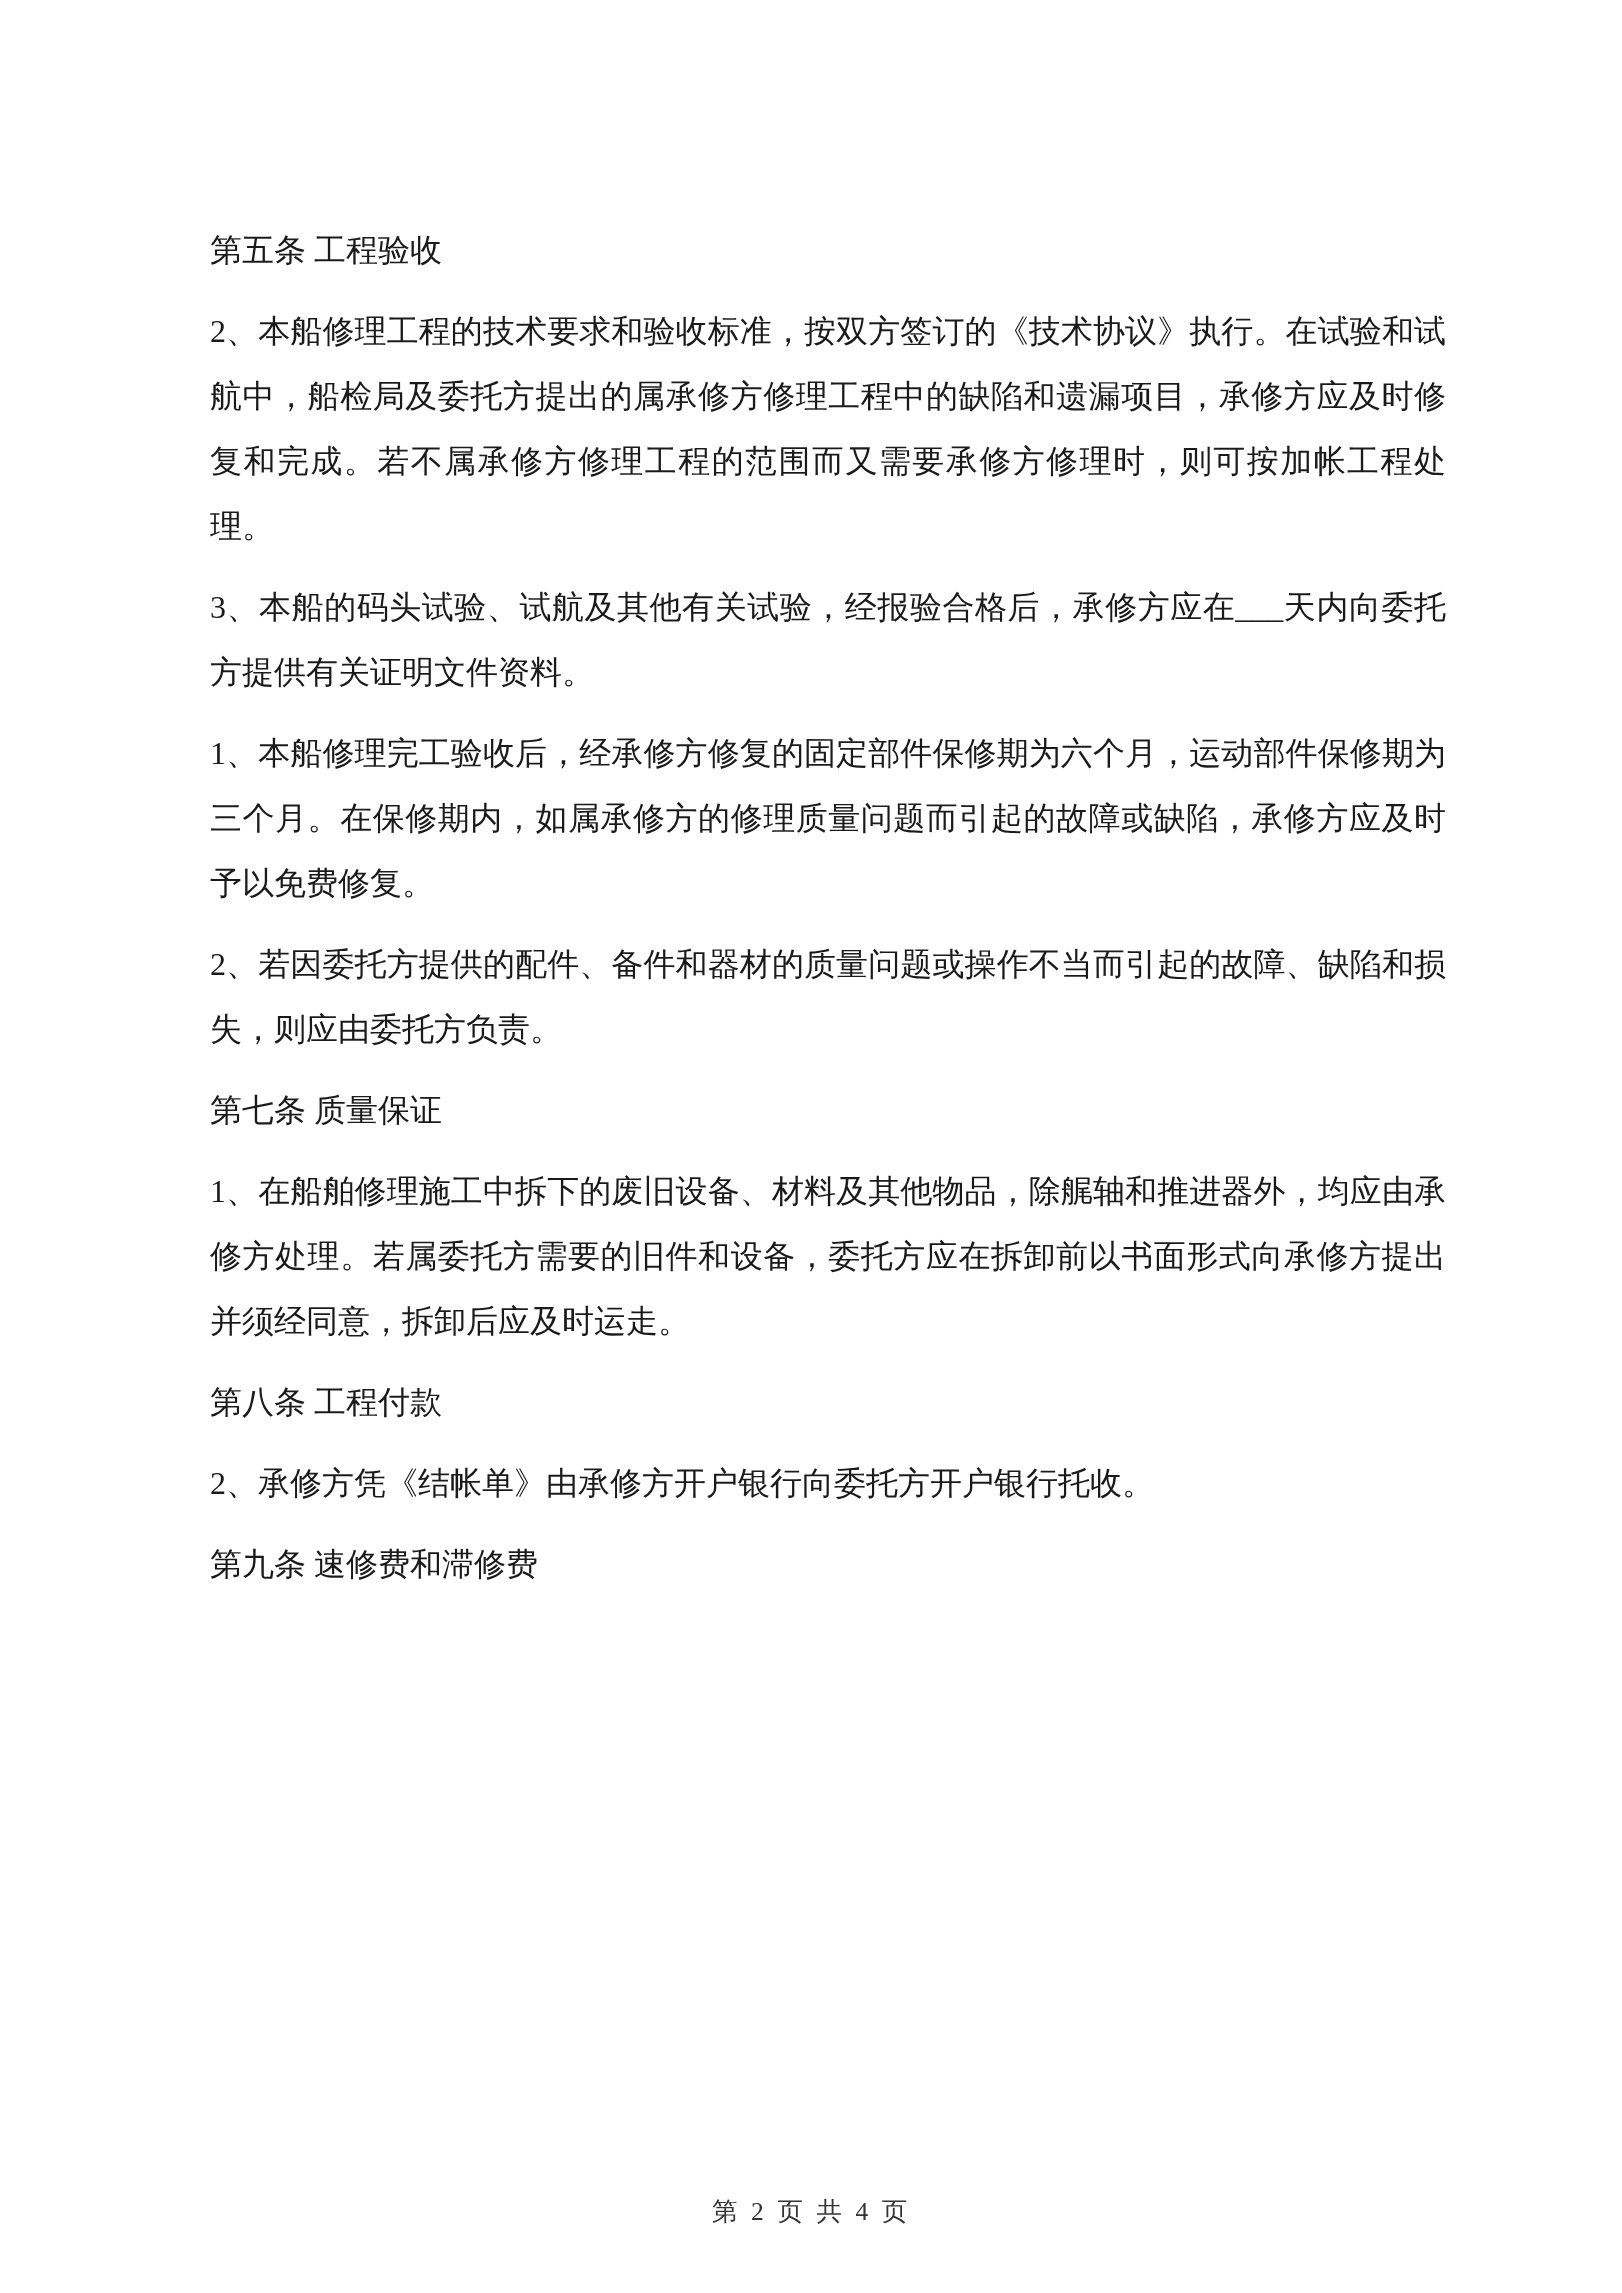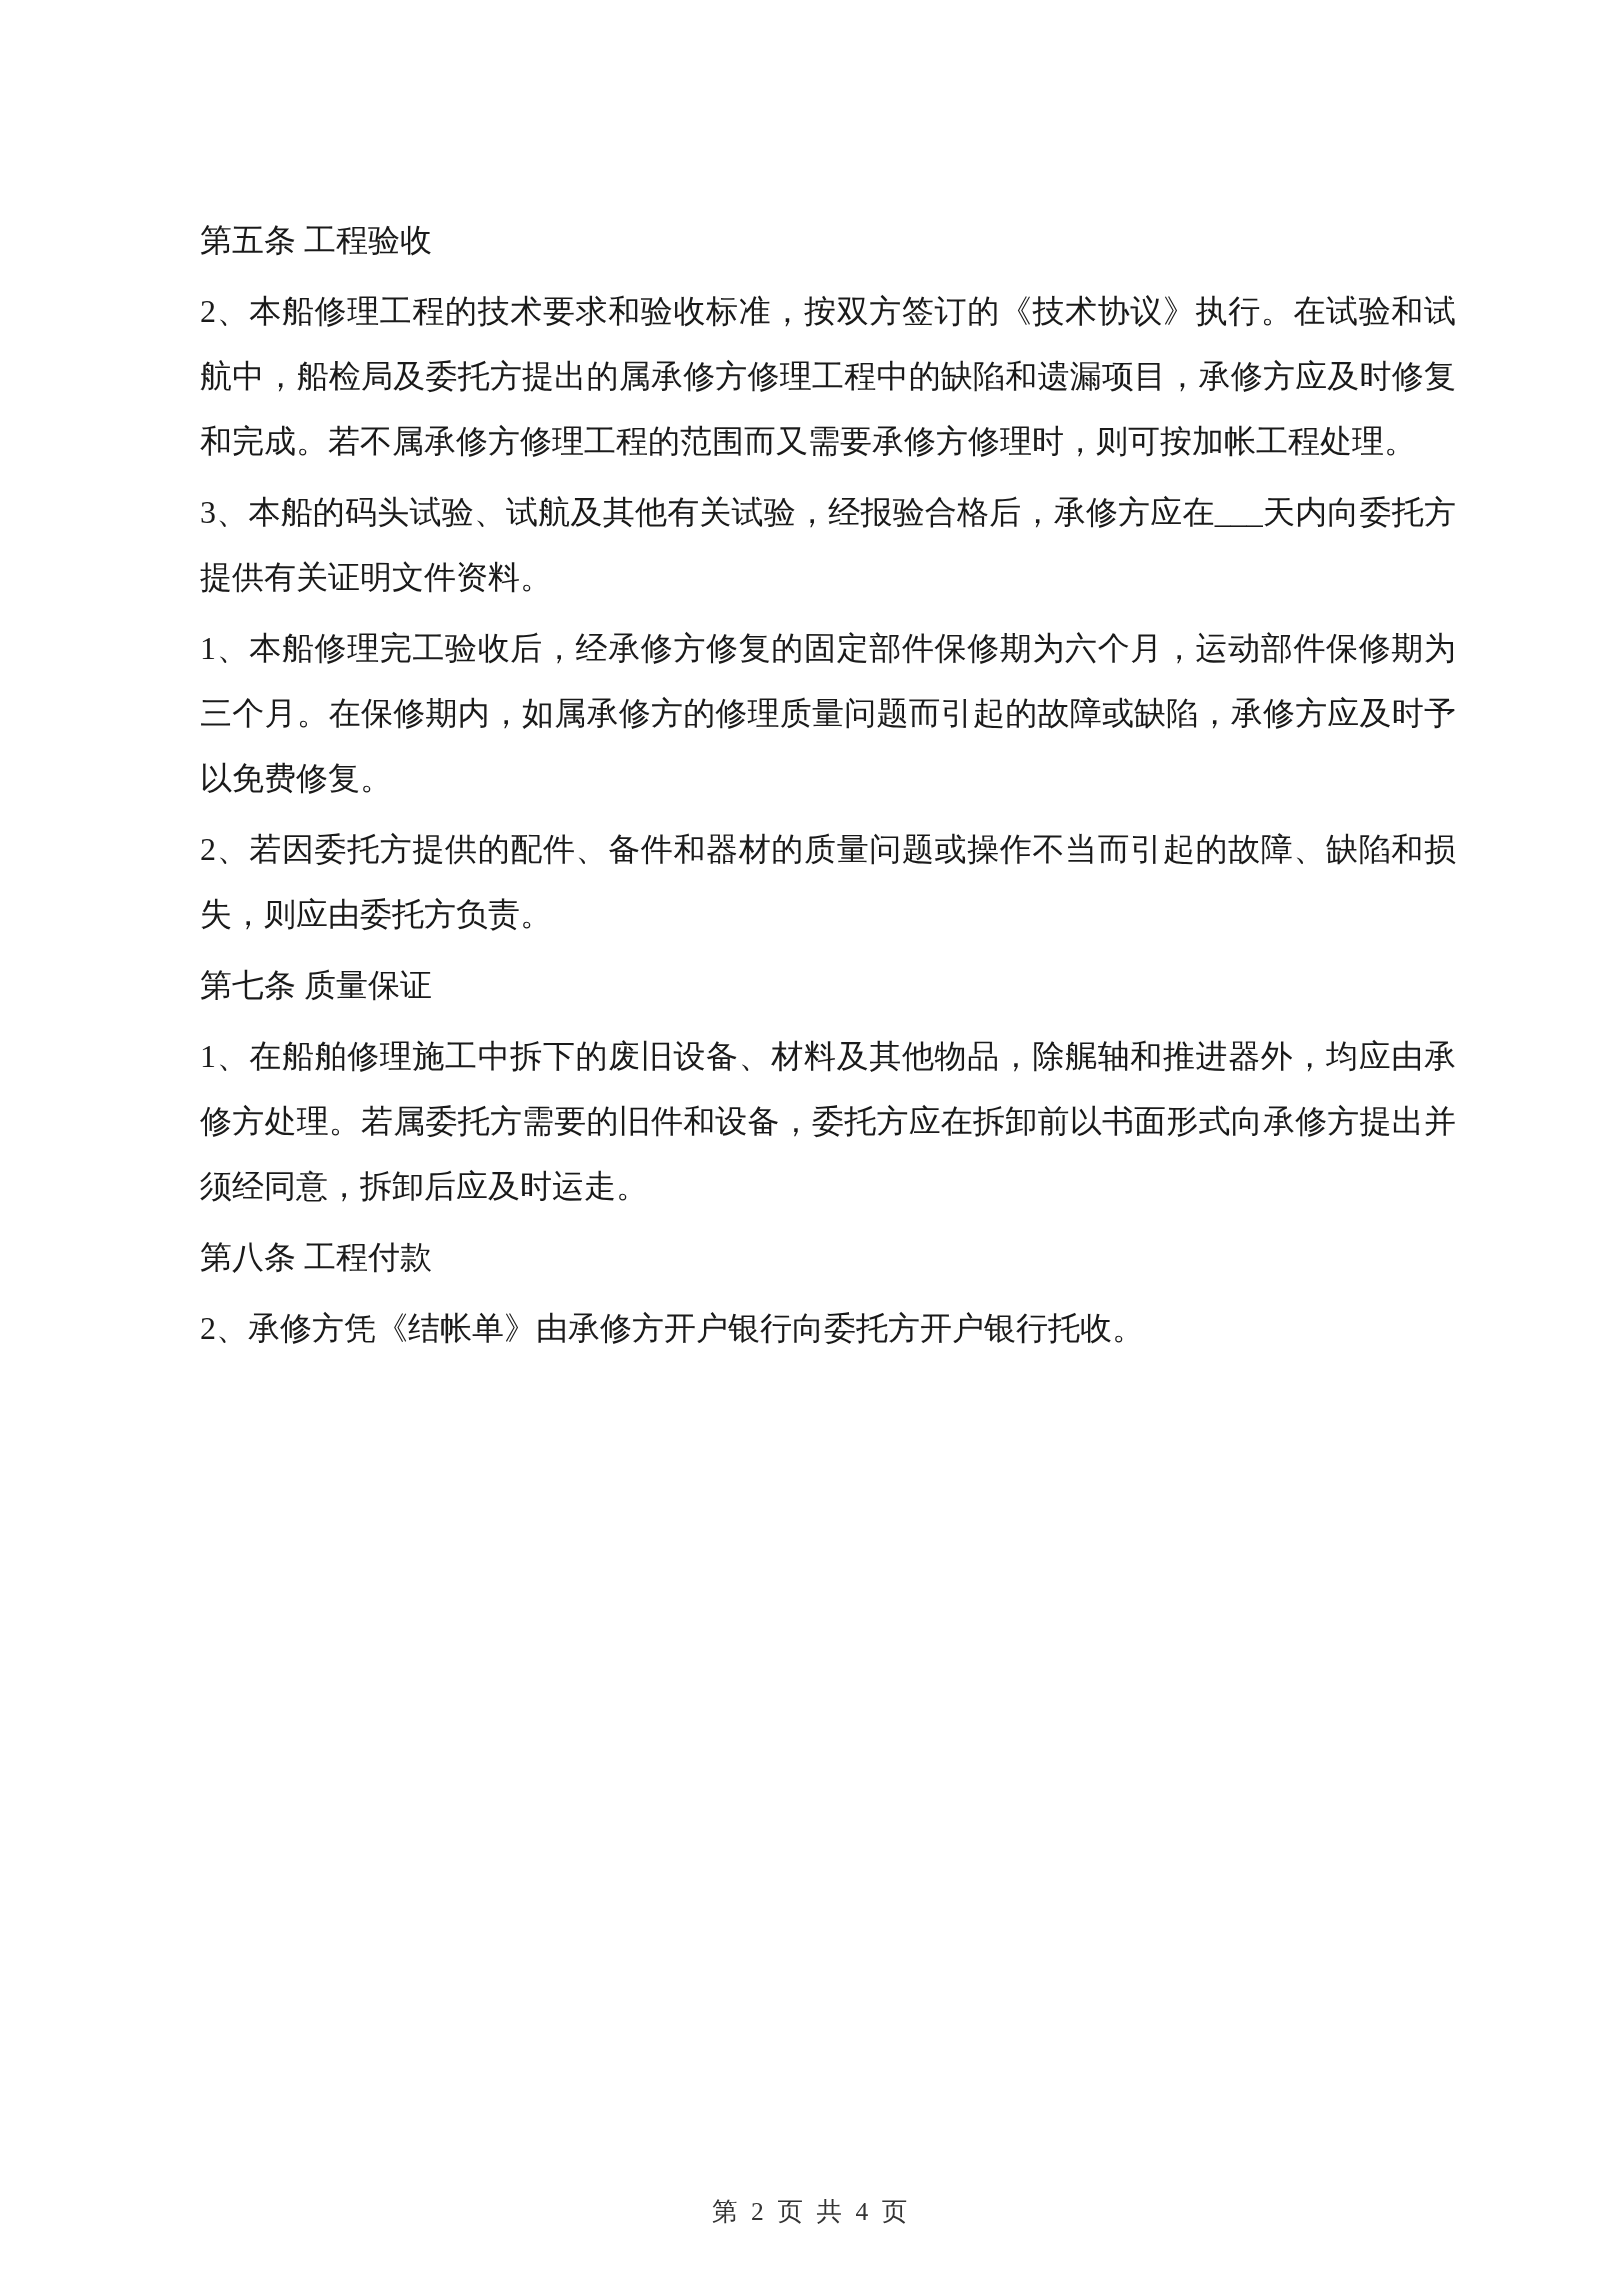--- a/index.html
+++ b/index.html
@@ -17,21 +17,21 @@
     color: #1a1a1a;
     overflow: hidden;
   }
   .content {
     position: absolute;
     top: 202px;
     left: 194px;
     width: 1268px;
   }
   .content p {
-    margin: 6px;
+    margin: 16px;
     padding: 0;
     font-size: 32px;
     line-height: 65px;
     text-align: justify;
     text-justify: inter-ideograph;
     word-break: break-all;
   }
   .content p.heading {
     text-align: left;
   }
@@ -54,16 +54,17 @@
   <div class="content">
     <p class="heading">第五条 工程验收</p>
     <p class="body">2、本船修理工程的技术要求和验收标准，按双方签订的《技术协议》执行。在试验和试航中，船检局及委托方提出的属承修方修理工程中的缺陷和遗漏项目，承修方应及时修复和完成。若不属承修方修理工程的范围而又需要承修方修理时，则可按加帐工程处理。</p>
     <p class="body">3、本船的码头试验、试航及其他有关试验，经报验合格后，承修方应在___天内向委托方提供有关证明文件资料。</p>
     <p class="body">1、本船修理完工验收后，经承修方修复的固定部件保修期为六个月，运动部件保修期为三个月。在保修期内，如属承修方的修理质量问题而引起的故障或缺陷，承修方应及时予以免费修复。</p>
     <p class="body">2、若因委托方提供的配件、备件和器材的质量问题或操作不当而引起的故障、缺陷和损失，则应由委托方负责。</p>
     <p class="heading">第七条 质量保证</p>
     <p class="body">1、在船舶修理施工中拆下的废旧设备、材料及其他物品，除艉轴和推进器外，均应由承修方处理。若属委托方需要的旧件和设备，委托方应在拆卸前以书面形式向承修方提出并须经同意，拆卸后应及时运走。</p>
     <p class="heading">第八条 工程付款</p>
     <p class="body">2、承修方凭《结帐单》由承修方开户银行向委托方开户银行托收。</p>
+    <p class="heading">第九条 速修费和滞修费</p>
   </div>
   <div class="footer">第 2 页 共 4 页</div>
 </div>
 
 
 </body></html>

